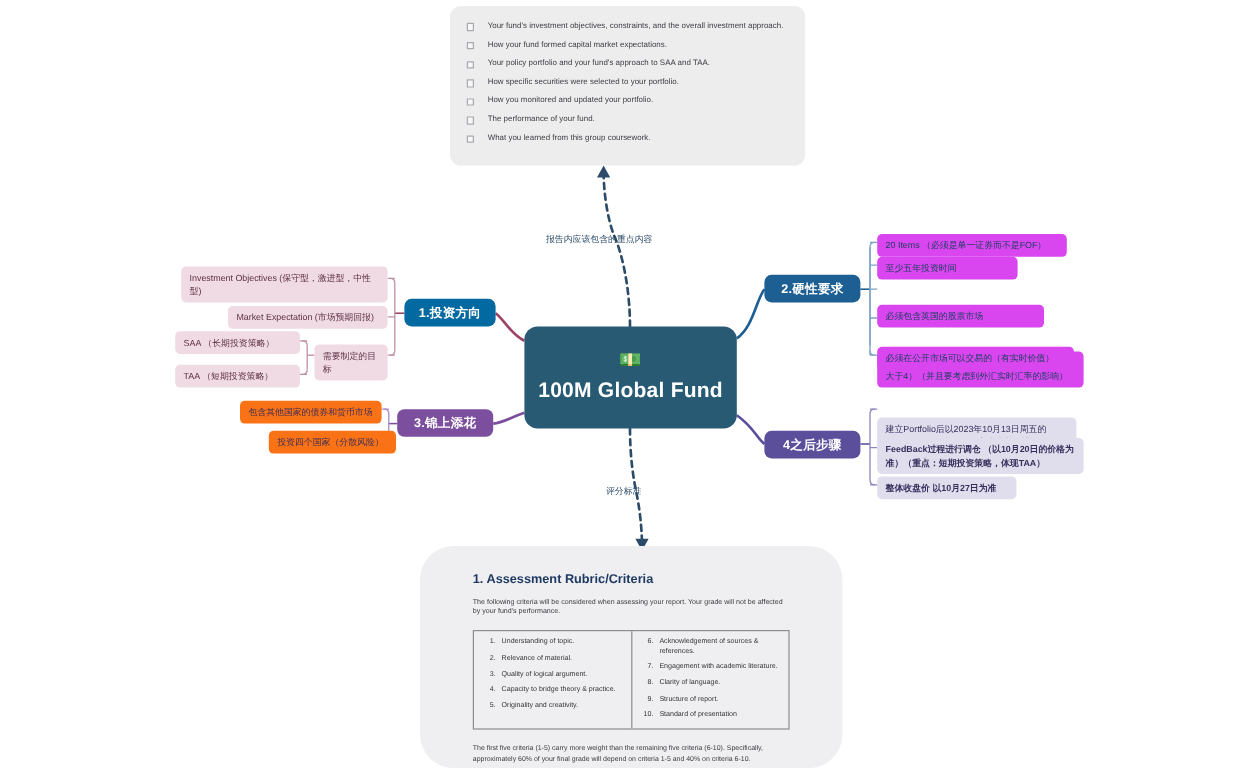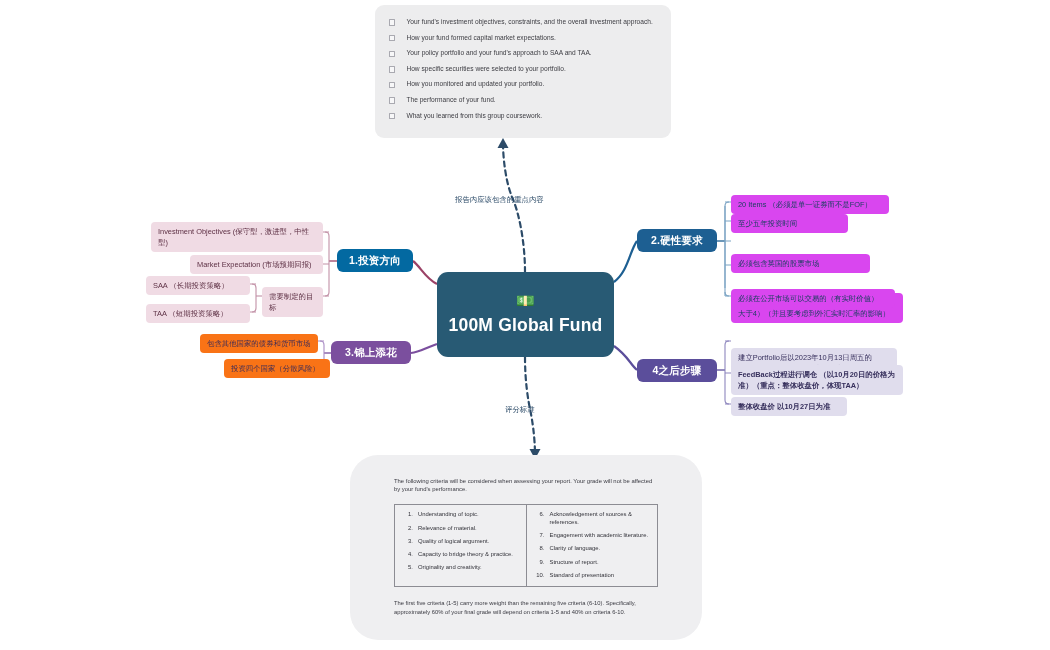--- a/index.html
+++ b/index.html
@@ -202,25 +202,26 @@
   <div class="leaf leaf-blue" style="left:731px;top:195px;width:158px;">20 Items （必须是单一证券而不是FOF）</div>
   <div class="leaf leaf-blue" style="left:731px;top:214px;width:117px;">至少五年投资时间</div>
   <div class="leaf leaf-blue" style="left:731px;top:234px;width:139px;margin-top:20px;">必须包含英国的股票市场</div>
   <div class="leaf leaf-blue" style="left:731px;top:254px;width:172px;margin-top:39px;">必须包含一个其他市场的股票市场（总共国家不大于4）（并且要考虑到外汇实时汇率的影响）</div>
   <div class="leaf leaf-blue" style="left:731px;top:289px;width:164px;">必须在公开市场可以交易的（有实时价值）</div>
 
   <div class="leaf leaf-purple" style="left:200px;top:334px;width:118px;">包含其他国家的债券和货币市场</div>
   <div class="leaf leaf-purple" style="left:212px;top:359px;width:106px;margin-left:12px;">投资四个国家（分散风险）</div>
 
   <div class="leaf leaf-slate" style="left:731px;top:348px;width:166px;">建立Portfolio后以2023年10月13日周五的 Closing Prices和外汇汇率为准并且进行购买</div>
-  <div class="leaf leaf-slate" style="left:731px;top:365px;width:172px;font-weight:700;">FeedBack过程进行调仓 （以10月20日的价格为准）（重点：整体收盘价，体现TAA）</div>
+  <div class="leaf leaf-slate" style="left:731px;top:365px;width:172px;font-weight:700;">FeedBack过程进行调仓 （以10月20日的价格为准）（重点：短期投资策略，体现TAA）</div>
   <div class="leaf leaf-slate" style="left:731px;top:397px;width:116px;font-weight:700;">整体收盘价 以10月27日为准</div>
 
   <div class="rubric">
     <div class="rubric-inner">
+      <div class="rubric-title">1. Assessment Rubric/Criteria</div>
       <div class="rubric-intro">The following criteria will be considered when assessing your report. Your grade will not be affected by your fund's performance.</div>
 
       <div class="rubric-table">
         <div class="rubric-col">
           <ol>
             <li>
               <span class="rnum">1.</span>
               <span>Understanding of topic.</span>
             </li>
             <li>

